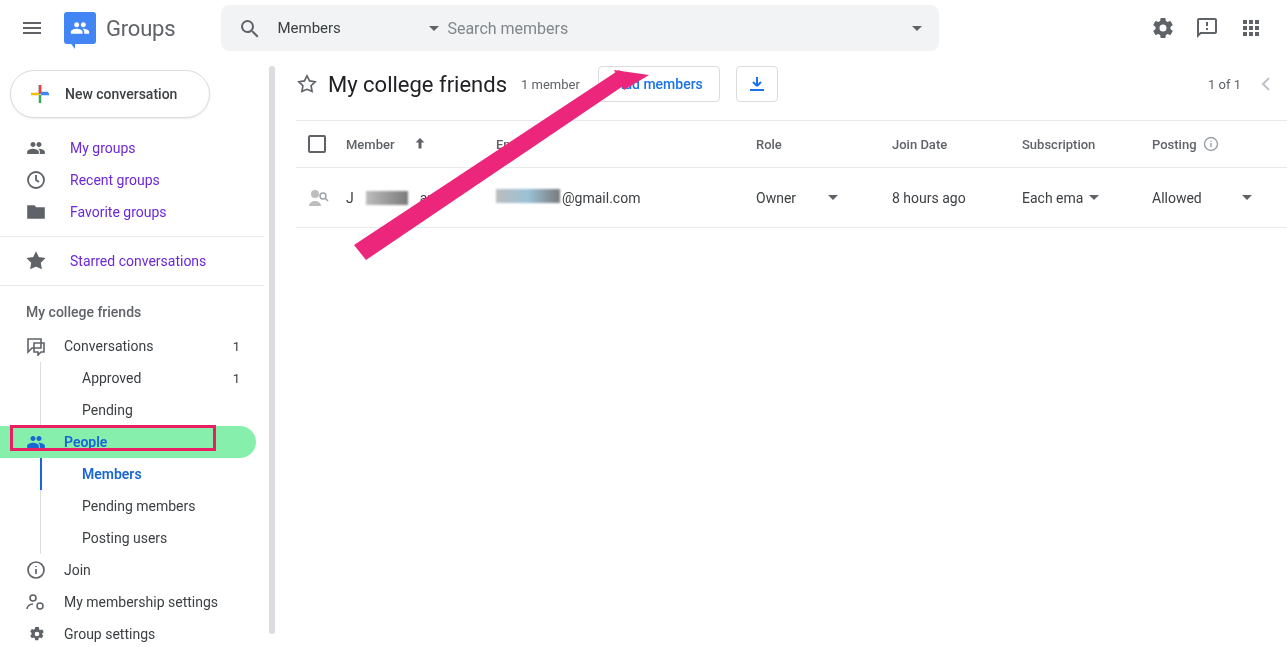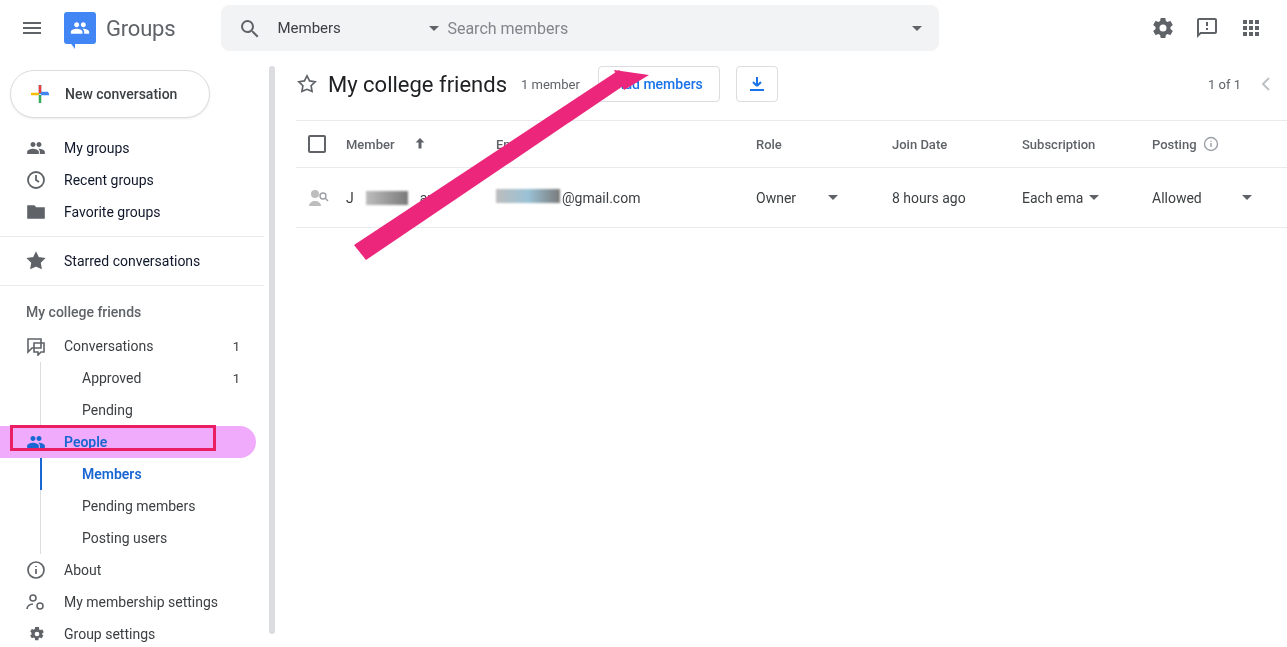--- a/index.html
+++ b/index.html
@@ -19,28 +19,28 @@
 .search-input::placeholder { color: #80868b; }
 .search-dd { width: 44px; display: flex; align-items: center; justify-content: center; }
 .header-spacer { flex: 1; }
 .header-tools { display: flex; align-items: center; gap: 4px; padding-right: 8px; }
 .tool-btn { width: 40px; height: 40px; display: flex; align-items: center; justify-content: center; cursor: pointer; border-radius: 50%; }
 
 
 .sidebar { position: absolute; top: 56px; left: 0; width: 264px; height: calc(100% - 56px); padding: 8px 0; }
 .new-conv { margin: 6px 0 14px 10px; width: 200px; height: 48px; border: 1px solid #dadce0; border-radius: 24px; display: flex; align-items: center; padding: 4px 18px; gap: 14px; cursor: pointer; background: #fff; box-shadow: 0 1px 2px rgba(60,64,67,.1); }
 .new-conv span { font-size: 14px; color: #3c4043; font-weight: 500; }
-.side-item { height: 32px; display: flex; align-items: center; padding: 0 12px 0 26px; font-size: 14px; color: #0f172a; cursor: pointer; border-radius: 0 16px 16px 0; margin-right: 8px; gap: 18px; }
+.side-item { height: 32px; display: flex; align-items: center; padding: 0 12px 0 26px; font-size: 14px; color: #6d28d9; cursor: pointer; border-radius: 0 16px 16px 0; margin-right: 8px; gap: 24px; }
 .side-item .icon { width: 20px; display: flex; }
 .side-divider { border-top: 1px solid #e8eaed; margin: 8px 0; }
 .side-heading { font-size: 14px; color: #5f6368; padding: 10px 0 10px 26px; font-weight: 500; }
 .sub-item { height: 32px; display: flex; align-items: center; padding: 0 16px 0 82px; font-size: 14px; color: #3c4043; cursor: pointer; position: relative; border-radius: 0 16px 16px 0; margin-right: 8px; }
 .sub-item.level2 { padding-left: 64px; }
 .sub-item.level2 .icon { position: absolute; left: 26px; }
-.sub-item.selected { background: #f0abfc; color: #1967d2; font-weight: 600; }
+.sub-item.selected { background: #86efac; color: #1967d2; font-weight: 600; }
 .tree-line { position: absolute; left: 40px; top: 0; bottom: 0; width: 1px; background: #dadce0; }
 .sub-item.active-sub { color: #1967d2; font-weight: 600; }
 .sub-item.active-sub .tree-line { width: 2px; background: #1967d2; }
 .count { margin-left: auto; font-size: 13px; }
 .red-box { position: absolute; border: 3px solid #e91e63; left: 10px; top: 425px; width: 206px; height: 26px; z-index: 10; }
 
 
 .scroll-hint { position: absolute; left: 269px; top: 66px; width: 6px; height: 568px; background: #dadce0; border-radius: 3px; }
 
 
@@ -218,21 +218,21 @@
     <span>Posting users</span>
   </div>
 
   <div class="sub-item level2">
     <span class="icon">
         <svg width="20" height="20">
           <circle cx="10" cy="10" r="8" fill="none" stroke="#5f6368" stroke-width="1.7"></circle>
           <path d="M10 9v5M10 6v1" stroke="#5f6368" stroke-width="1.7"></path>
         </svg>
       </span>
-    <span>About</span>
+    <span>Join</span>
   </div>
   <div class="sub-item level2">
     <span class="icon">
         <svg width="20" height="20">
           <circle cx="7" cy="6" r="3" fill="none" stroke="#5f6368" stroke-width="1.6"></circle>
           <path d="M1 17c0-3 3-5 6-5" fill="none" stroke="#5f6368" stroke-width="1.6"></path>
           <circle cx="14" cy="14" r="3" fill="none" stroke="#5f6368" stroke-width="1.5"></circle>
         </svg>
       </span>
     <span>My membership settings</span>

